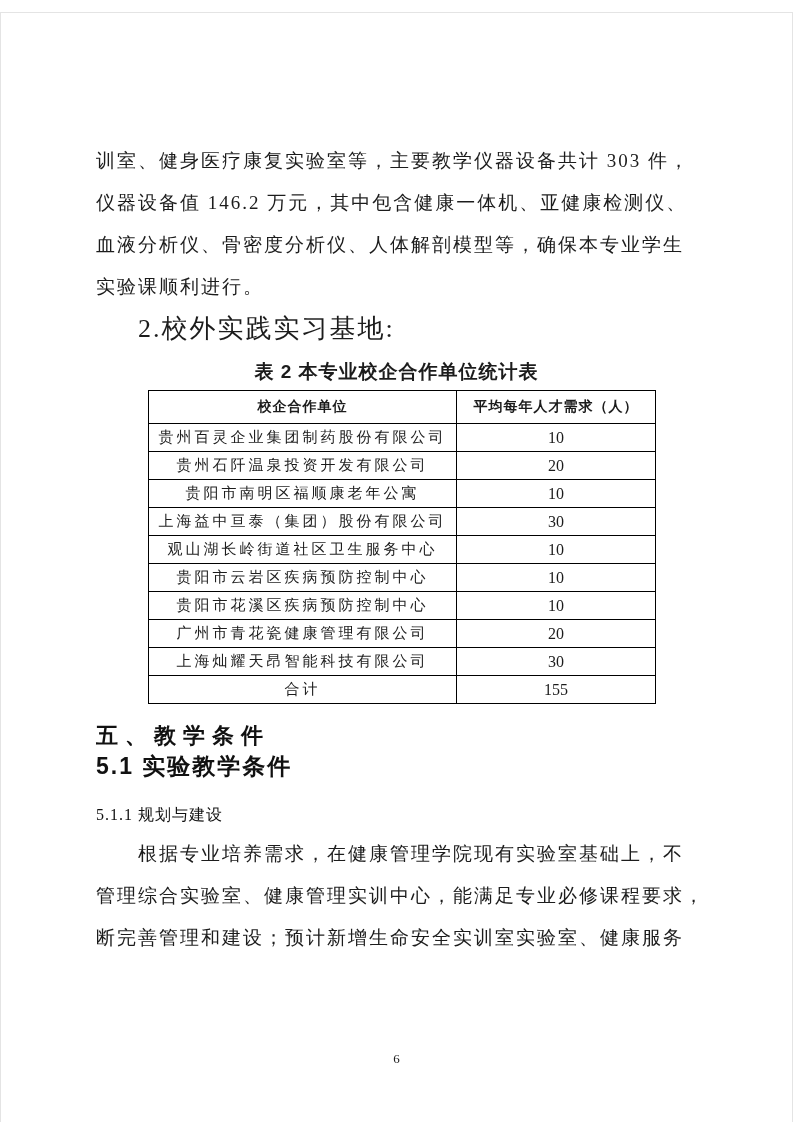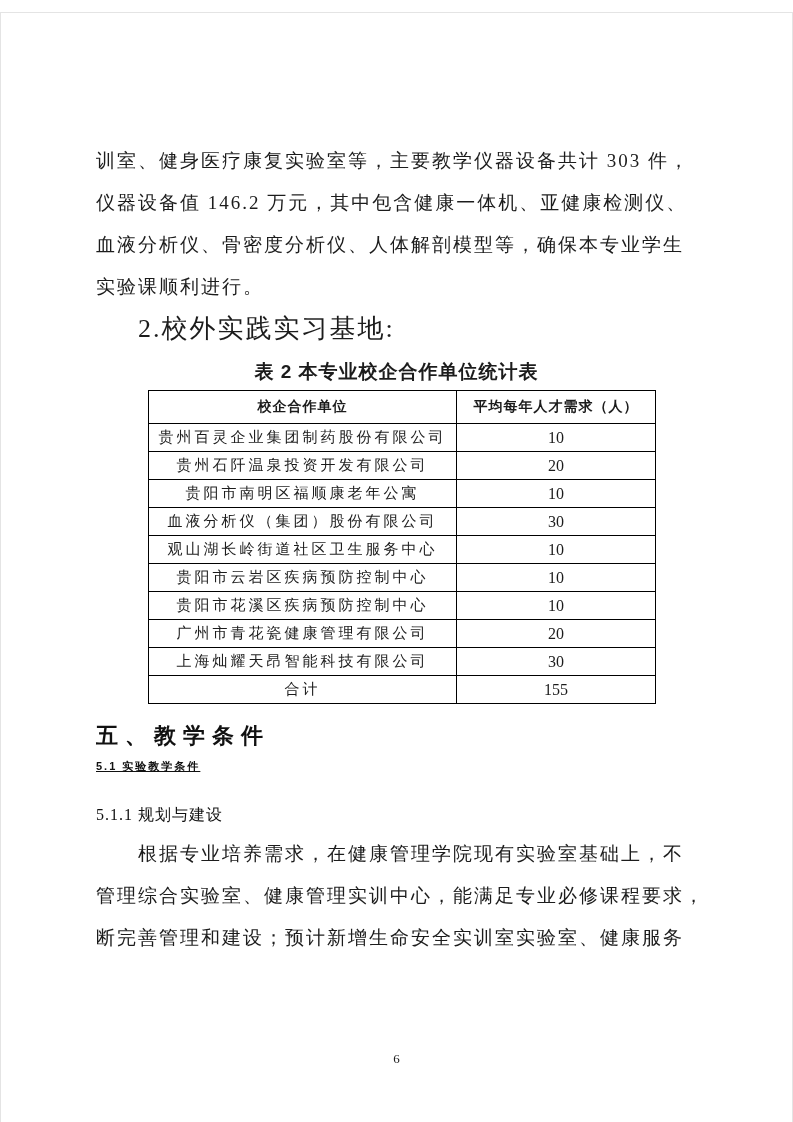--- a/index.html
+++ b/index.html
@@ -61,23 +61,22 @@
     margin:18px 0 0 0;
     font-family:"Liberation Sans", sans-serif;
     font-weight:bold;
     font-size:22px; line-height:28px; letter-spacing:7px;
     color:#111;
   }
   h2.subsection {
     margin:4px 0 0 0;
     font-family:"Liberation Sans", sans-serif;
     font-weight:bold;
-    font-size:11px; line-height:24px; letter-spacing:2px;
+    font-size:23px; line-height:24px; letter-spacing:2px;
     color:#111;
-    text-decoration:underline;
   }
   h3.subsubsection {
     margin:26px 0 0 0;
     font-family:"Liberation Serif", serif;
     font-weight:normal;
     font-size:16px; line-height:22px; letter-spacing:1px;
     color:#111;
   }
   .par2 { margin-top:7px; }
 
@@ -124,21 +123,21 @@
         </tr>
         <tr>
           <td class="unit-cell">贵州石阡温泉投资开发有限公司</td>
           <td class="demand-cell">20</td>
         </tr>
         <tr>
           <td class="unit-cell">贵阳市南明区福顺康老年公寓</td>
           <td class="demand-cell">10</td>
         </tr>
         <tr>
-          <td class="unit-cell">血液分析仪（集团）股份有限公司</td>
+          <td class="unit-cell">上海益中亘泰（集团）股份有限公司</td>
           <td class="demand-cell">30</td>
         </tr>
         <tr>
           <td class="unit-cell">观山湖长岭街道社区卫生服务中心</td>
           <td class="demand-cell">10</td>
         </tr>
         <tr>
           <td class="unit-cell">贵阳市云岩区疾病预防控制中心</td>
           <td class="demand-cell">10</td>
         </tr>

